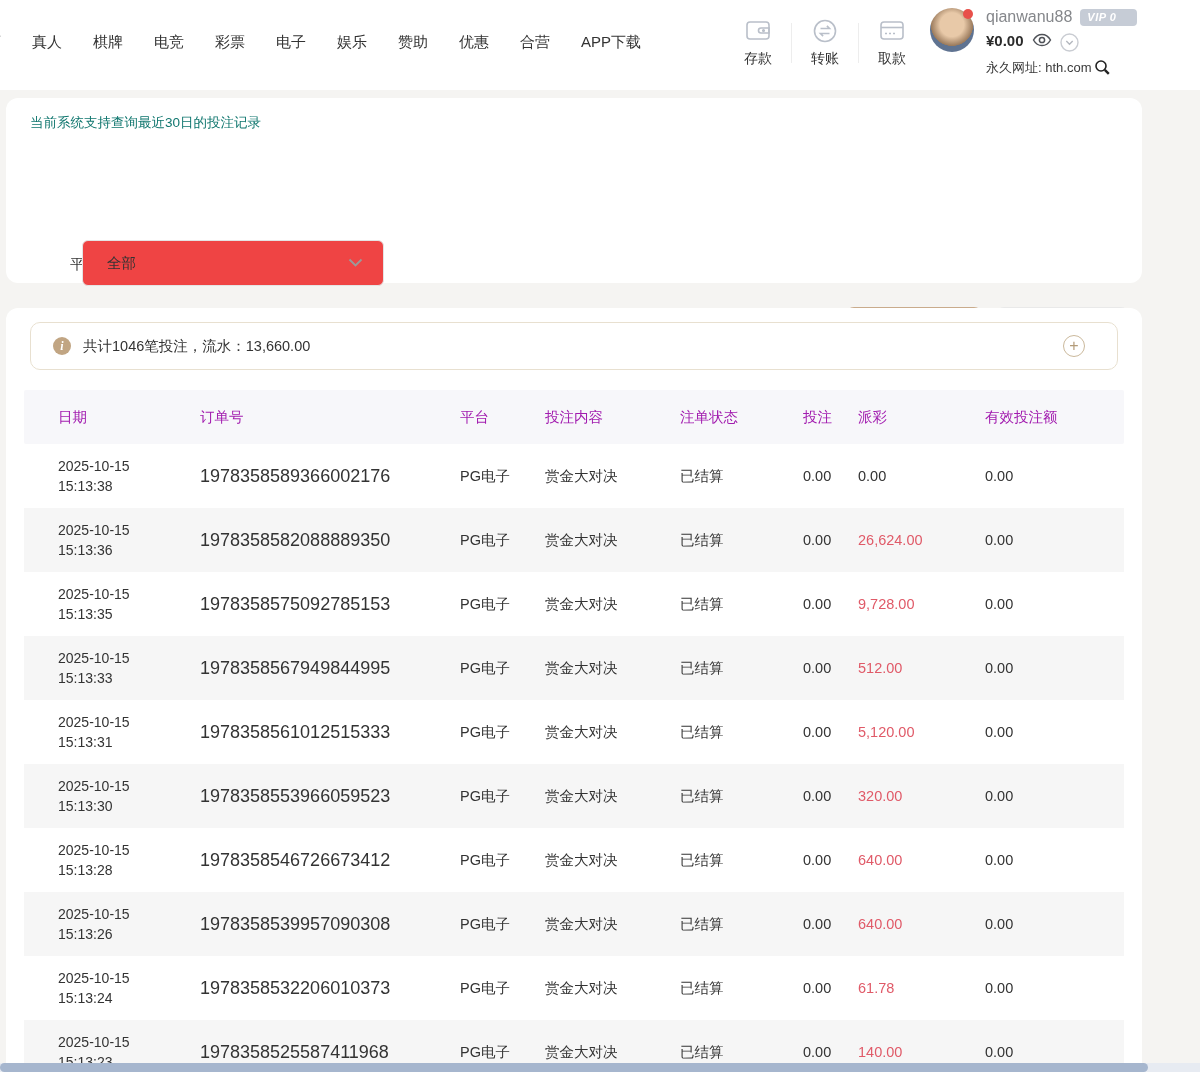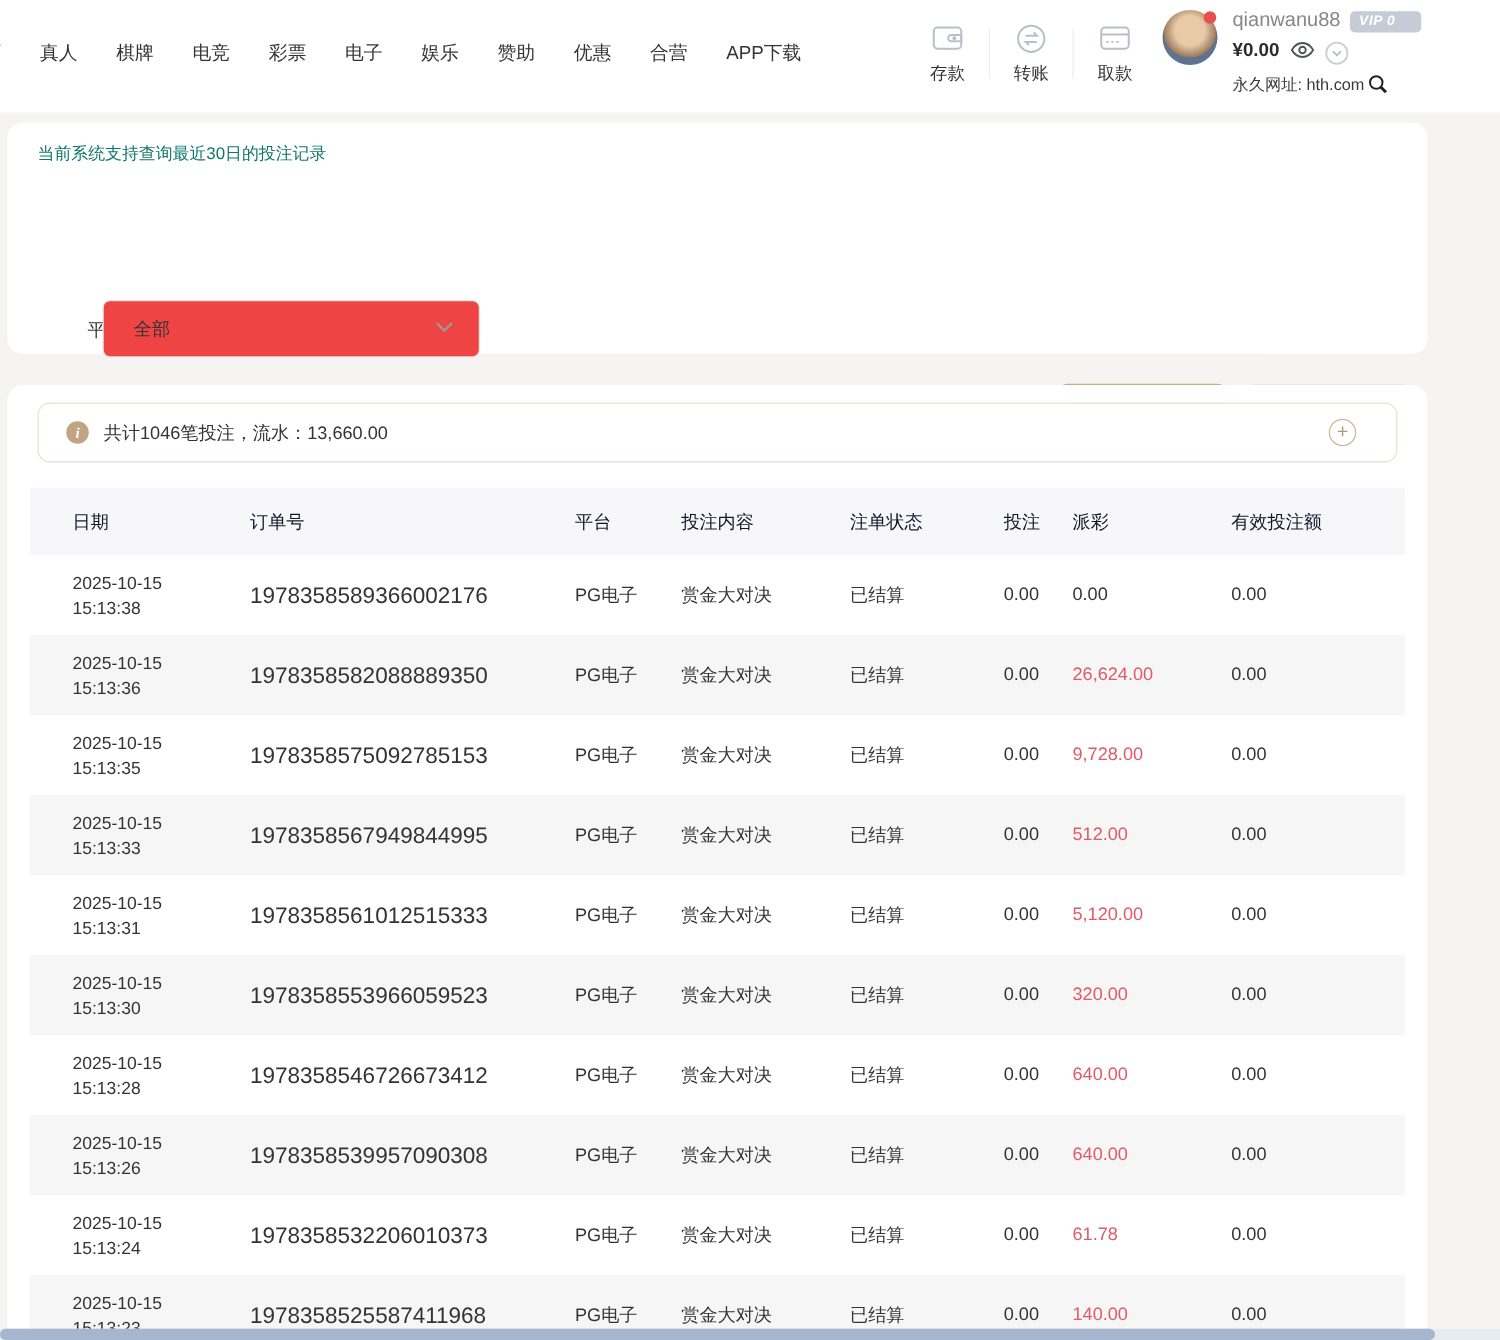--- a/index.html
+++ b/index.html
@@ -60,21 +60,21 @@
   .summary-bar { position:absolute; left:24px; top:14px; width:1088px; height:48px; border:1px solid #e8e0d0;
                  border-radius:10px; display:flex; align-items:center; }
   .info-icon { margin-left:22px; width:18px; height:18px; border-radius:50%; background:#c1a583; color:#fff;
                font-size:12px; font-family:"Liberation Serif",serif; font-style:italic; font-weight:bold;
                display:flex; align-items:center; justify-content:center; }
   .summary-text { margin-left:12px; font-size:14.5px; color:#333; }
   .plus-icon { margin-left:auto; margin-right:32px; width:22px; height:22px; border:1px solid #cbb99c; border-radius:50%;
                color:#b39b78; font-size:16px; line-height:20px; text-align:center; cursor:pointer; font-weight:400; }
   .table { position:absolute; top:82px; left:18px; width:1100px; }
   .thead, .trow { display:grid; grid-template-columns:176px 260px 85px 135px 123px 55px 127px 1fr; align-items:center; }
-  .thead { height:54px; background:#f7f7fa; color:#0f172a; font-size:14.5px; border-radius:2px; }
+  .thead { height:54px; background:#f7f7fa; color:#a21caf; font-size:14.5px; border-radius:2px; }
   .trow { height:64px; font-size:14.5px; color:#333; background:#fff; }
   .trow:nth-child(even) { background:#f6f6f6; }
   .cell { padding-right:6px; }
   .c1 { padding-left:34px; }
   .cell-order { font-size:18px; }
   .dline { line-height:20px; font-size:14px; }
   .payout-red { color:#e05a68; }
   
   .hscrollbar { position:absolute; left:0; bottom:0; width:1200px; height:9px; background:#e7ebf2; z-index:9; }
   .hscrollbar .thumb { width:1148px; height:9px; background:#a6b6ce; border-radius:5px; cursor:grab; }

